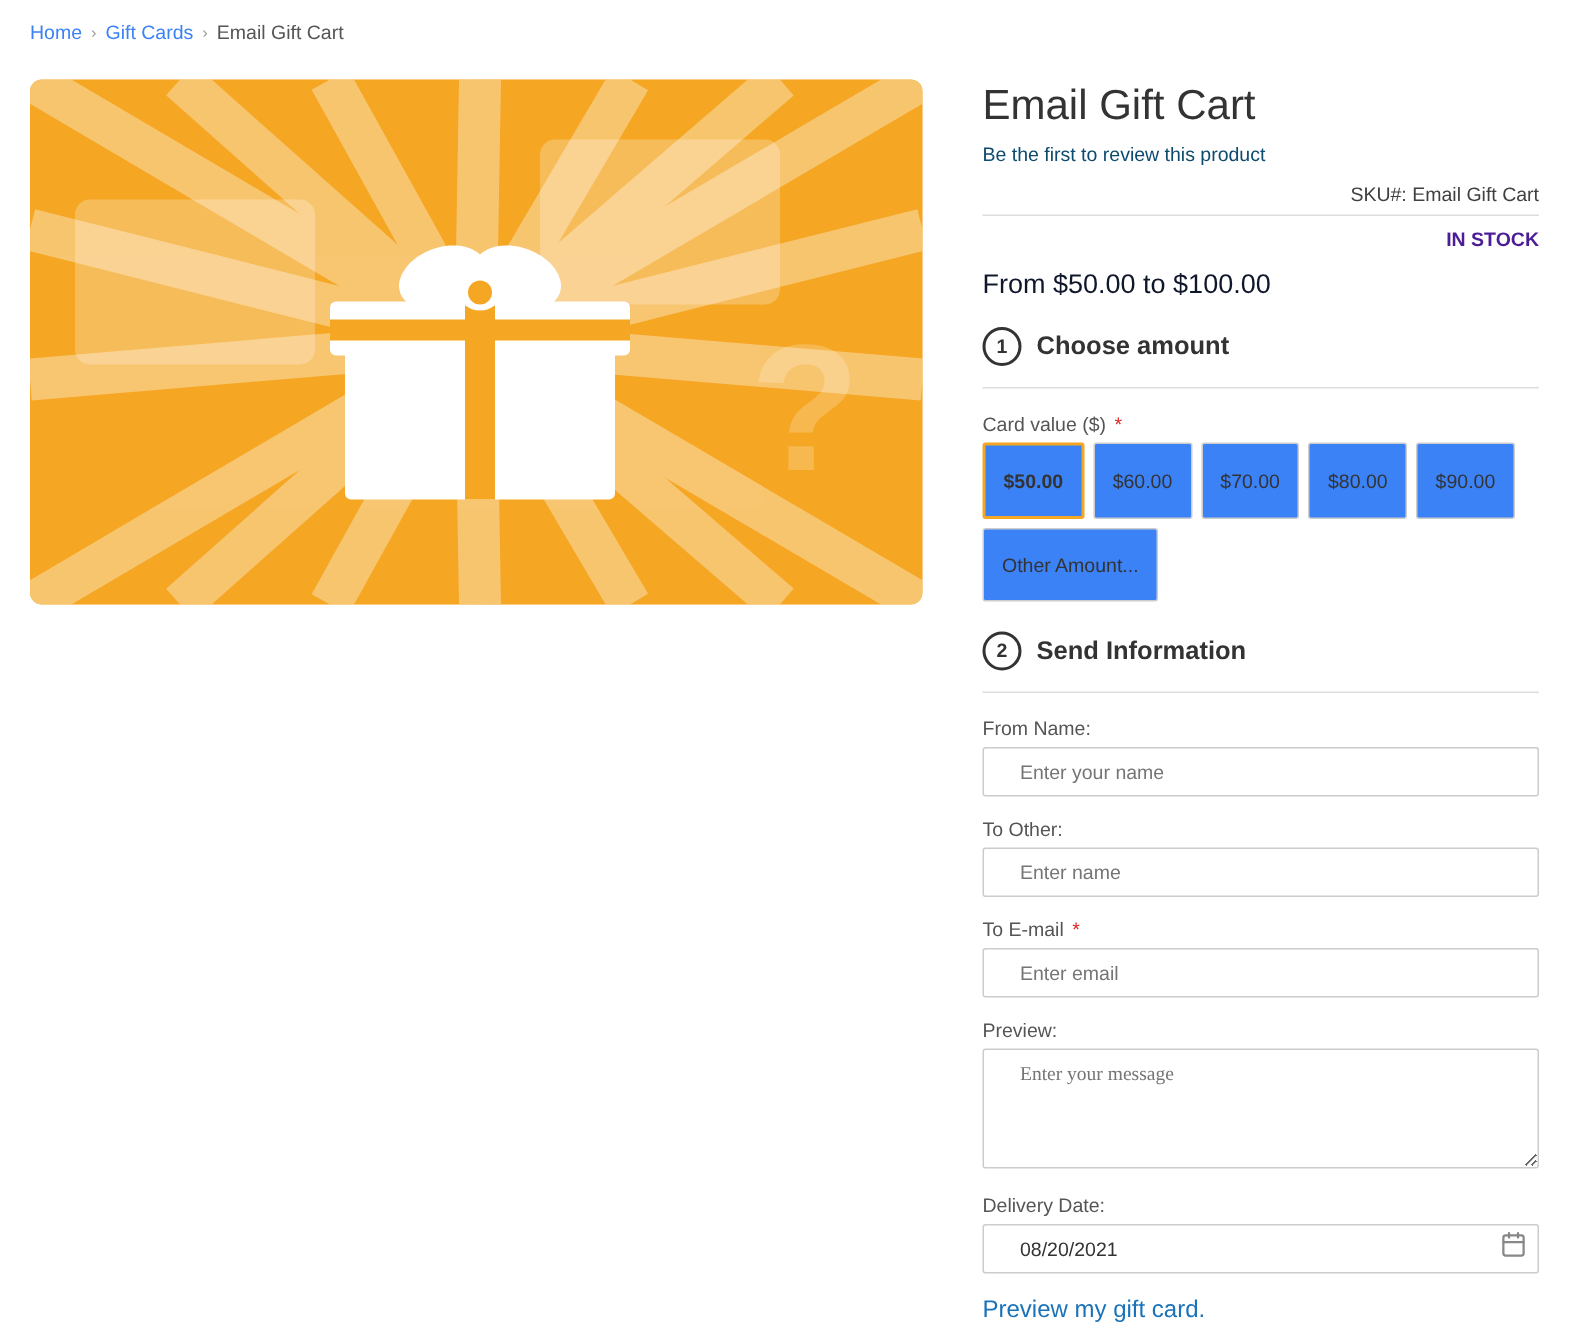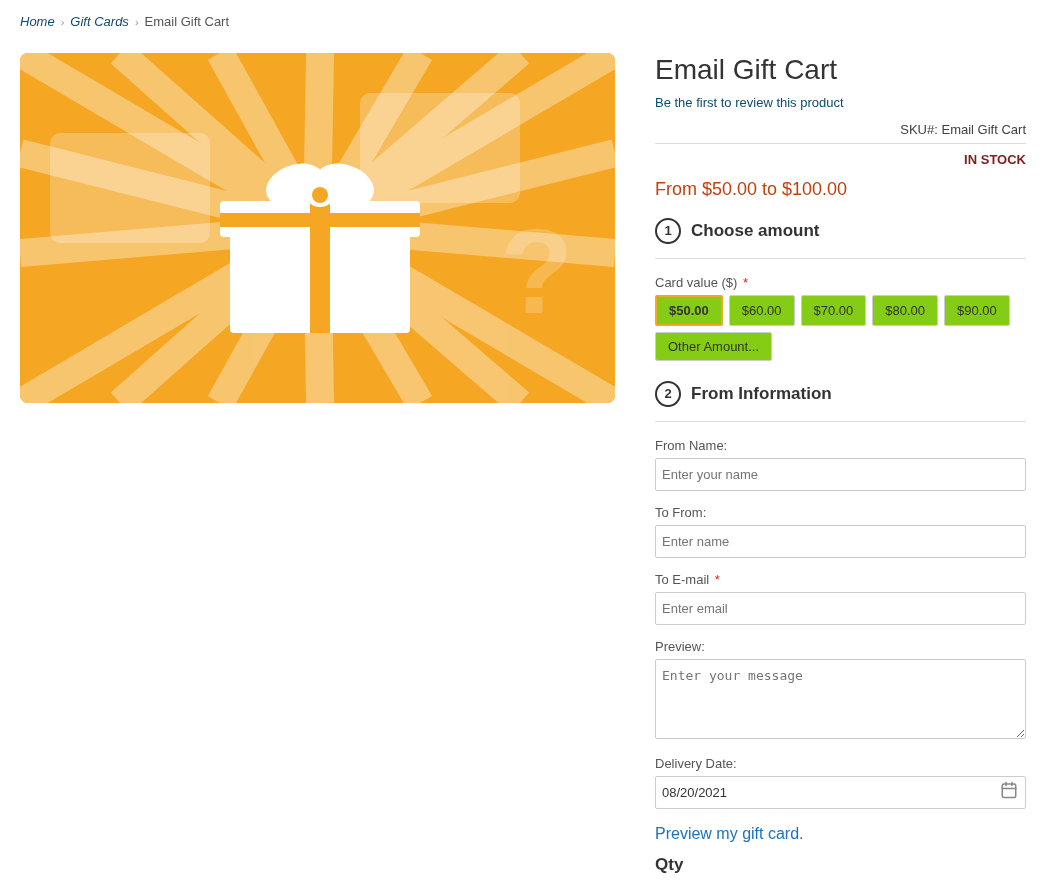--- a/index.html
+++ b/index.html
@@ -5,21 +5,21 @@
     * { box-sizing: border-box; margin: 0; padding: 0; }
     body { font-family: 'Segoe UI', Arial, sans-serif; font-size: 14px; color: #333; background: #fff; }
 
     .breadcrumb {
       display: flex;
       align-items: center;
       gap: 6px;
       padding: 14px 20px;
       font-size: 13px;
     }
-    .breadcrumb a { color: #0c4a6e; text-decoration: none; font-style: italic; }
+    .breadcrumb a { color: #3b82f6; text-decoration: none; }
     .breadcrumb-separator { color: #999; font-size: 11px; }
     .breadcrumb-current { color: #555; }
 
     .page-layout {
       display: flex;
       gap: 40px;
       padding: 10px 20px 40px 20px;
       max-width: 1046px;
       margin: 0 auto;
     }
@@ -75,28 +75,28 @@
     .divider {
       border: none;
       border-top: 1px solid #ddd;
       margin: 6px 0 8px 0;
     }
 
     .in-stock {
       text-align: right;
       font-size: 13px;
       font-weight: 600;
-      color: #7f1d1d;
+      color: #4c1d95;
       text-transform: uppercase;
       margin-bottom: 12px;
     }
 
     .price-range {
       font-size: 18px;
-      color: #c2410c;
+      color: #0f172a;
       margin-bottom: 18px;
     }
 
     .section-header {
       display: flex;
       align-items: center;
       gap: 10px;
       margin-bottom: 14px;
     }
 
@@ -139,50 +139,51 @@
     }
 
     .card-value-options {
       display: flex;
       flex-wrap: wrap;
       gap: 6px;
       margin-bottom: 20px;
     }
 
     .amount-btn {
-      padding: 6px 12px;
+      padding: 16px 12px;
       border: 1px solid #ccc;
-      background: #84cc16;
+      background: #3b82f6;
       color: #333;
       font-size: 13px;
       cursor: pointer;
       border-radius: 2px;
     }
 
     .amount-btn.selected {
       border-color: #f5a623;
       border-width: 2px;
       font-weight: 600;
       color: #333;
     }
 
     .form-input {
       width: 100%;
-      padding: 8px 6px;
+      padding: 8px 24px;
       border: 1px solid #ccc;
       border-radius: 2px;
       font-size: 13px;
       color: #333;
       margin-bottom: 14px;
       outline: none;
     }
 
     textarea.form-input {
       resize: vertical;
       min-height: 80px;
+      font-family: Liberation Serif, serif;
     }
 
     .date-wrapper {
       position: relative;
       margin-bottom: 16px;
       text-decoration: underline;
     }
     .date-wrapper .form-input {
       margin-bottom: 0;
       padding-right: 36px;
@@ -340,33 +341,33 @@
         <button class="amount-btn">$70.00</button>
         <button class="amount-btn">$80.00</button>
         <button class="amount-btn">$90.00</button>
         <button class="amount-btn">Other Amount...</button>
       </div>
     </div>
 
     
     <div class="section-header">
       <div class="section-number">2</div>
-      <span class="section-title">From Information</span>
+      <span class="section-title">Send Information</span>
     </div>
     <hr class="section-divider">
 
     
     <div class="form-field-group">
       <label class="field-label">From Name:</label>
       <input type="text" class="form-input" placeholder="Enter your name" style="">
     </div>
 
     
     <div class="form-field-group">
-      <label class="field-label">To From:</label>
+      <label class="field-label">To Other:</label>
       <input type="text" class="form-input" placeholder="Enter name" style="">
     </div>
 
     
     <div class="form-field-group">
       <label class="field-label">
         <span>To E-mail</span>
         <span class="required-star">*</span>
       </label>
       <input type="email" class="form-input" placeholder="Enter email" style="">

